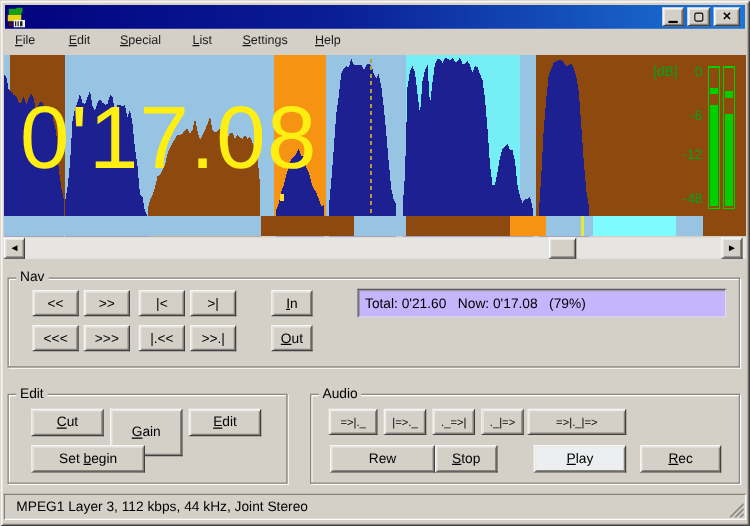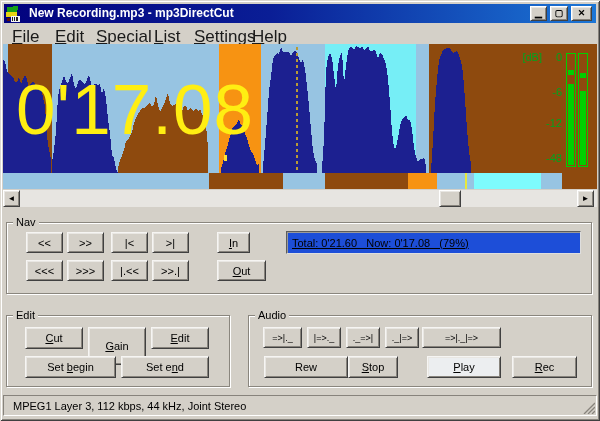--- a/index.html
+++ b/index.html
@@ -8,59 +8,58 @@
               inset 2px 2px 0 #fff, inset -2px -2px 0 #87837c; }
 #title { position:absolute; left:4px; top:4px; width:592px; height:19px;
   background:linear-gradient(90deg,#02027e 0%,#0a1e96 45%,#1b76d6 100%); color:#fff;
   font-size:12px; font-weight:bold; line-height:19px; }
 #title span { position:absolute; left:25px; top:0; }
 .tbtn { position:absolute; top:2px; width:17px; height:15px; background:#d4d0c8;
   border:1px solid; border-color:#fff #404040 #404040 #fff;
   box-shadow:inset 1px 1px 0 #e8e6e2, inset -1px -1px 0 #87837c;
   font-size:9px; color:#000; text-align:center; line-height:13px; font-weight:bold;}
 #menu { position:absolute; left:4px; top:25px; width:592px; height:18px;
-  font-size:17px; color:#1a1a1a;text-align:center; }
+  font-size:10px; color:#1a1a1a;text-align:center; }
 #menu > span { position:absolute; top:2px; }
 .u { text-decoration:underline; }
 #sb { position:absolute; left:3px; top:190px; width:594px; height:17px; background:#e7e5e1; }
 .sbtn { position:absolute; top:0; width:17px; height:17px; background:#d4d0c8;
   border:1px solid; border-color:#fff #404040 #404040 #fff;
   box-shadow:inset 1px 1px 0 #e8e6e2, inset -1px -1px 0 #87837c;
   font-size:8px; text-align:center; line-height:15px; color:#000; }
 .group { position:absolute; border:1px solid #8a867e;
   box-shadow:inset 1px 1px 0 #fff, 1px 1px 0 #fff; }
 .group > b { position:absolute; top:-7px; left:6px; background:#d4d0c8;
   font-weight:normal; font-size:11px; padding:0 3px; color:#000; }
 .btn { position:absolute; background:#d4d0c8; color:#000;
   border:1px solid; border-color:#f6f5f3 #404040 #404040 #f6f5f3;
   box-shadow:inset 1px 1px 0 #e9e7e3, inset -1px -1px 0 #87837c;
   font-size:11px; font-family:"Liberation Sans",sans-serif;
   display:flex; align-items:center; justify-content:center; }
-.fld { position:absolute; background:#1d4ed8; border:1px solid;
+.fld { position:absolute; background:#c4b5fd; border:1px solid;
   border-color:#5c5c5c #dedede #dedede #5c5c5c; font-size:11px; color:#000;
   display:flex; align-items:center; padding-left:5px;
-  box-shadow:inset 1px 1px 0 #9a9a9a;text-decoration:underline; }
+  box-shadow:inset 1px 1px 0 #9a9a9a; }
 #status { position:absolute; left:3px; top:395px; width:594px; height:21px;
   border:1px solid; border-color:#87837c #fff #fff #87837c;
   font-size:11px; color:#000; display:flex; align-items:center; padding-left:9px; }
 .sm { font-size:9px; letter-spacing:0px; }
 </style></head>
 <body>
 <div id="title">
  <svg style="position:absolute;left:2px;top:2px" width="16" height="16" viewBox="0 0 16 16">
   <rect x="1" y="1" width="10" height="6" fill="#17a017"></rect>
   <rect x="7" y="0" width="5" height="4" fill="#17a017"></rect>
   <rect x="0" y="6" width="11" height="5" fill="#e7d412"></rect>
   <rect x="5" y="10" width="9" height="6" fill="#f4f4f4"></rect>
   <rect x="6" y="11" width="1" height="4" fill="#222"></rect>
       <rect x="8" y="11" width="1" height="4" fill="#222"></rect>
   <rect x="10" y="11" width="2" height="4" fill="#222"></rect>
       <rect x="1" y="12" width="3" height="3" fill="#5a1010"></rect>
  </svg>
- <span>New Recording.mp3 - mp3DirectCut</span>
  <div class="tbtn" style="left:526px">▁</div>
  <div class="tbtn" style="left:546px;width:18px">▢</div>
  <div class="tbtn" style="left:567px;width:21px">✕</div>
 </div>
 <div id="menu">
  <span style="left:8px"><span class="u">F</span>ile</span>
  <span style="left:51px"><span class="u">E</span>dit</span>
  <span style="left:92px"><span class="u">S</span>pecial</span>
  <span style="left:150px"><span class="u">L</span>ist</span>
  <span style="left:190px"><span class="u">S</span>ettings</span>
@@ -112,41 +111,38 @@
  <div class="btn" style="left:60px;top:9px;width:37px;height:21px">&gt;&gt;</div>
  <div class="btn" style="left:104px;top:9px;width:37px;height:21px">|&lt;</div>
  <div class="btn" style="left:145px;top:9px;width:37px;height:21px">&gt;|</div>
  <div class="btn" style="left:210px;top:9px;width:33px;height:21px">
       <span><span class="u">I</span>n</span>
     </div>
  <div class="btn" style="left:19px;top:37px;width:37px;height:21px">&lt;&lt;&lt;</div>
  <div class="btn" style="left:60px;top:37px;width:37px;height:21px">&gt;&gt;&gt;</div>
  <div class="btn" style="left:104px;top:37px;width:37px;height:21px">|.&lt;&lt;</div>
  <div class="btn" style="left:145px;top:37px;width:37px;height:21px">&gt;&gt;.|</div>
- <div class="btn" style="left:210px;top:37px;width:49px;height:21px">
+ <div class="btn" style="left:210px;top:37px;width:33px;height:21px">
       <span><span class="u">O</span>ut</span>
     </div>
  <div class="fld" style="left:279px;top:8px;width:295px;height:23px">Total: 0'21.60&nbsp;&nbsp;&nbsp;Now: 0'17.08&nbsp;&nbsp;&nbsp;(79%)</div>
 </div>
 <div class="group" style="left:6px;top:315px;width:224px;height:72px">
  <b>Edit</b>
  <div class="btn" style="left:18px;top:11px;width:58px;height:22px">
       <span><span class="u">C</span>ut</span>
     </div>
  <div class="btn" style="left:81px;top:11px;width:58px;height:38px">
       <span><span class="u">G</span>ain</span>
     </div>
  <div class="btn" style="left:144px;top:11px;width:58px;height:22px">
       <span><span class="u">E</span>dit</span>
     </div>
  <div class="btn" style="left:18px;top:40px;width:91px;height:22px">
       <span>Set <span class="u">b</span>egin</span>
-    </div>
- <div class="btn" style="left:114px;top:40px;width:88px;height:22px">
-      <span>Set e<span class="u">n</span>d</span>
     </div>
 </div>
 <div class="group" style="left:248px;top:315px;width:344px;height:72px">
  <b>Audio</b>
  <div class="btn sm" style="left:14px;top:11px;width:39px;height:21px">=&gt;|._</div>
  <div class="btn sm" style="left:58px;top:11px;width:34px;height:21px">|=&gt;._</div>
  <div class="btn sm" style="left:97px;top:11px;width:34px;height:21px">._=&gt;|</div>
  <div class="btn sm" style="left:136px;top:11px;width:34px;height:21px">._|=&gt;</div>
  <div class="btn sm" style="left:173px;top:11px;width:79px;height:21px">=&gt;|._|=&gt;</div>
  <div class="btn" style="left:15px;top:40px;width:84px;height:22px">Rew</div>

